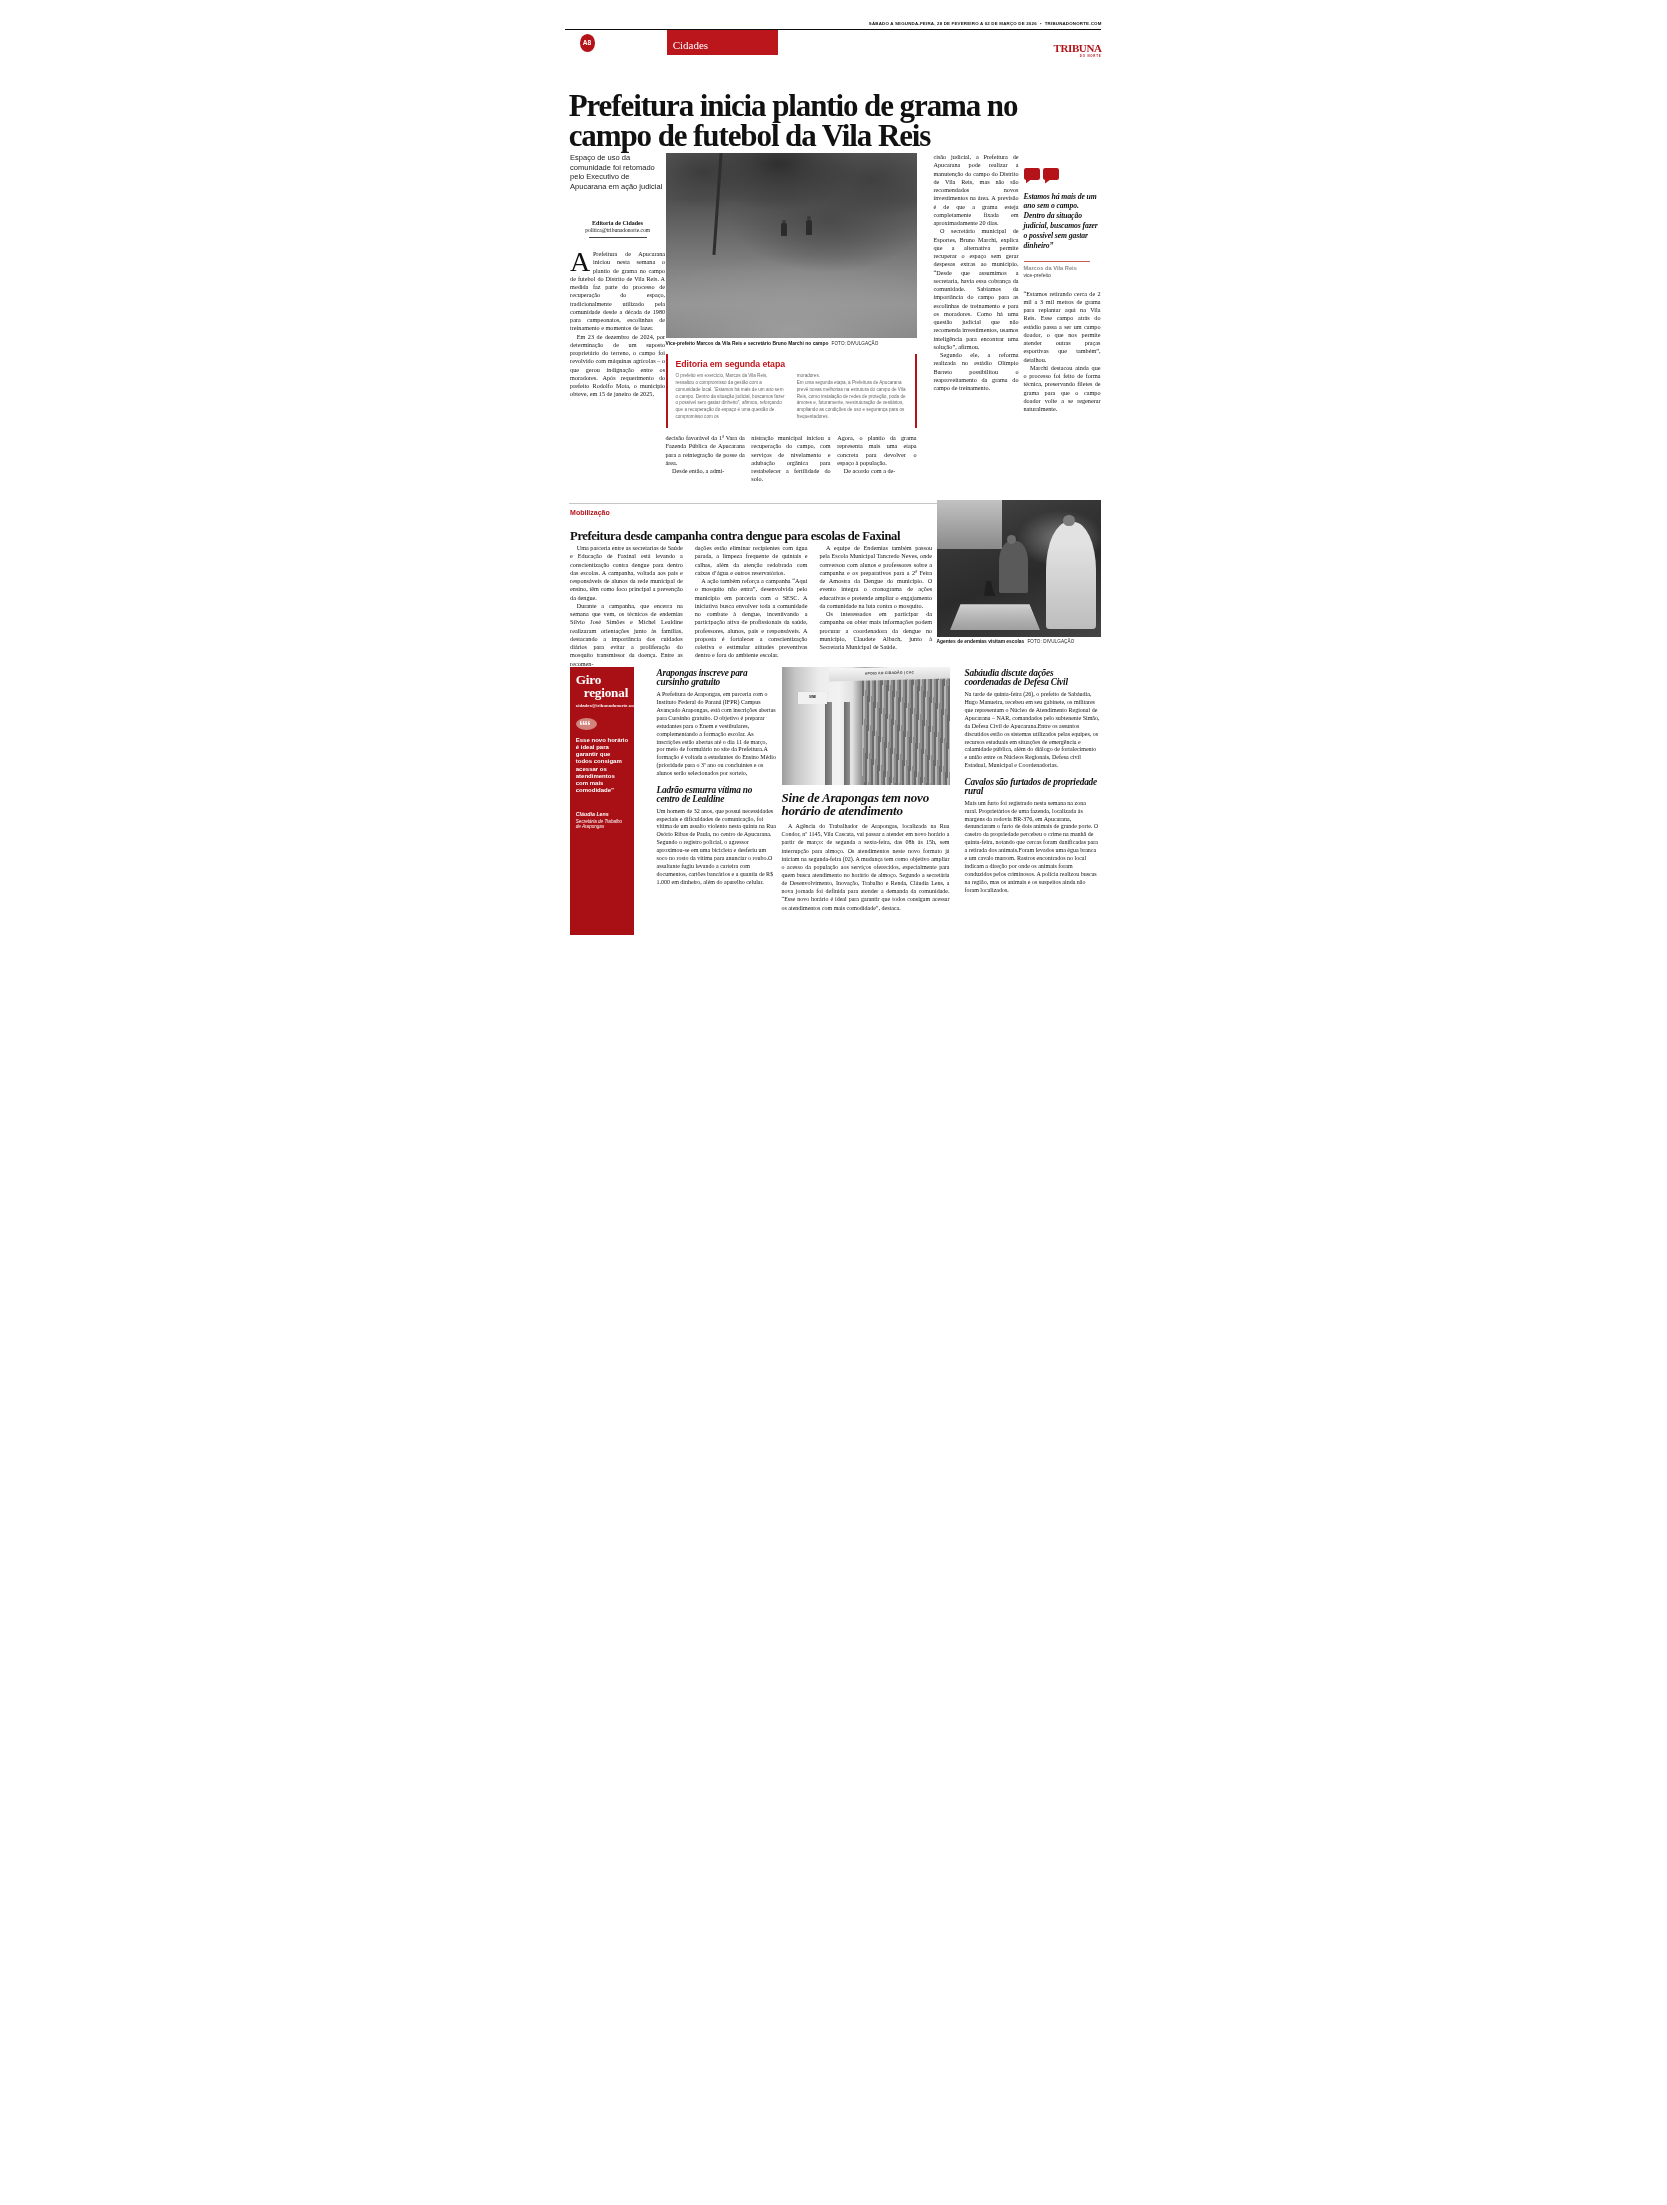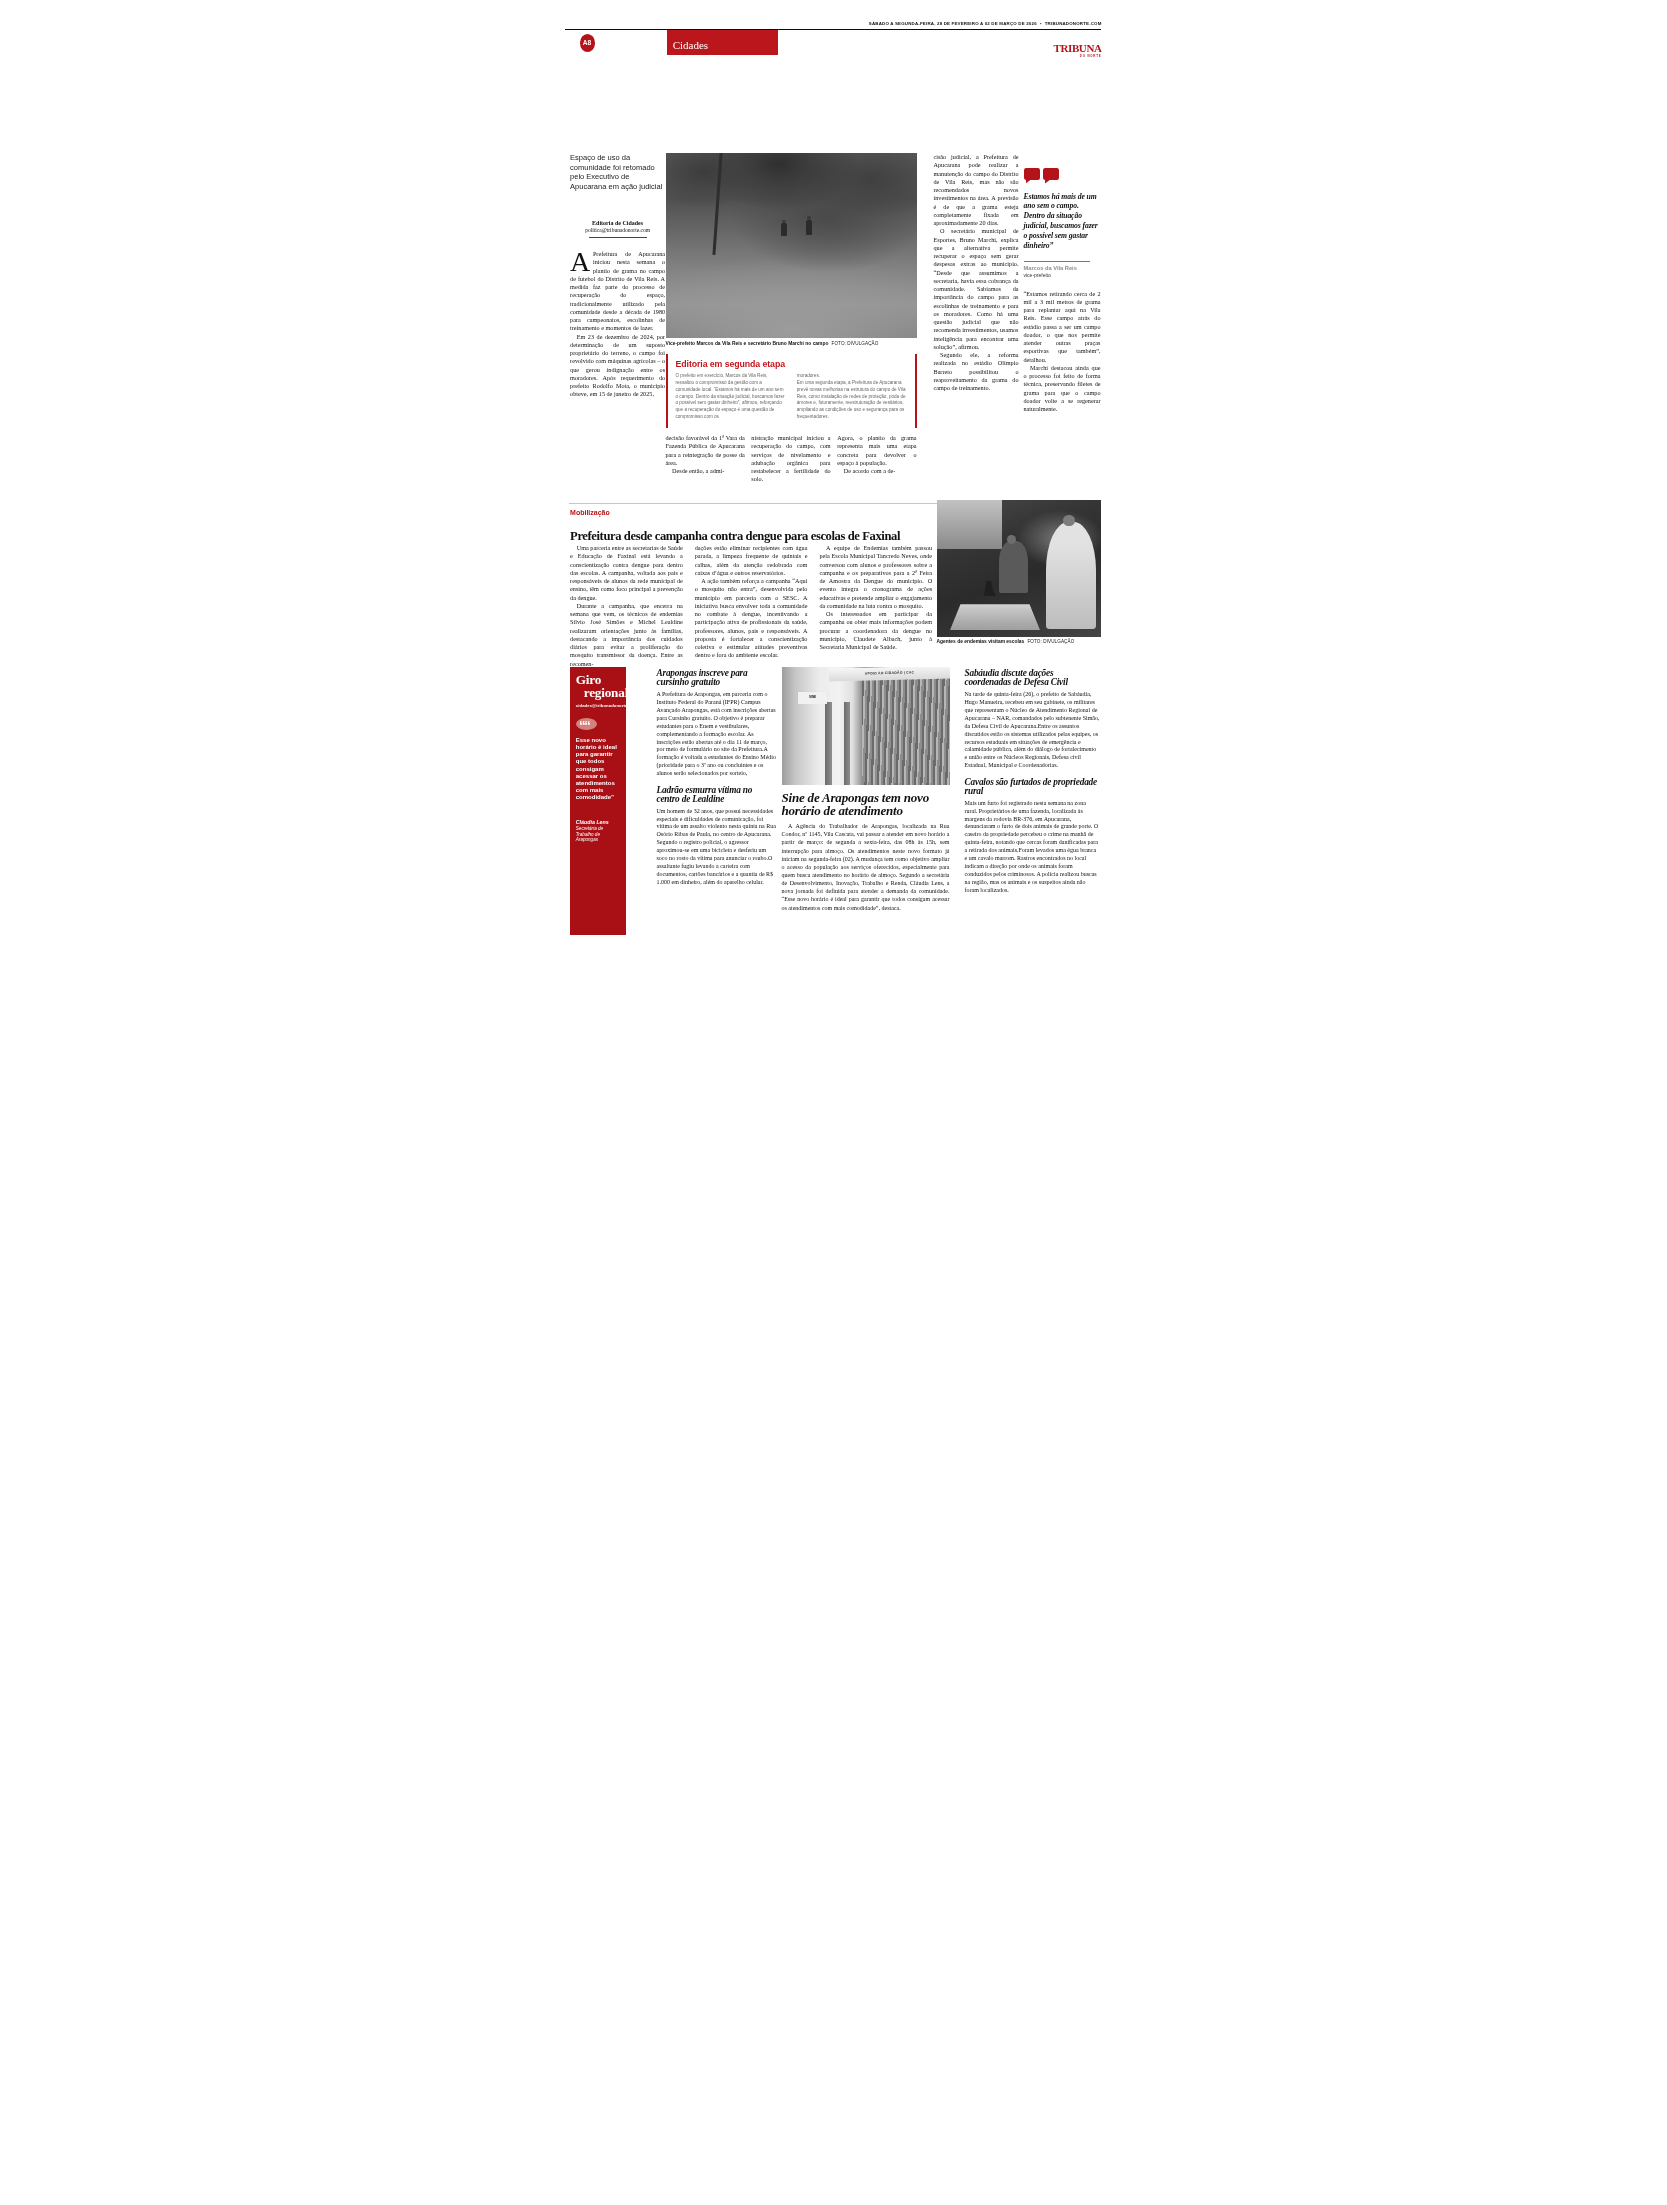--- a/index.html
+++ b/index.html
@@ -81,21 +81,21 @@
              background:linear-gradient(180deg,#e2e2e2 20%,#bdbdbd);}
   .ph2-agent::before{content:"";position:absolute;top:-7px;left:34%;width:11.5px;height:11.5px;border-radius:50%;background:#7c7c7c;}
   .ph2-kid{position:absolute;left:38%;top:30%;width:18%;height:38%;border-radius:40% 40% 2.6px 2.6px;background:#5a5a5a;}
   .ph2-kid::before{content:"";position:absolute;top:-6.2px;left:28%;width:8.8px;height:8.8px;border-radius:50%;background:#6e6e6e;}
   .ph2-scope{position:absolute;left:29%;bottom:30%;width:11.5px;height:15px;background:#1f1f1f;
              clip-path:polygon(20% 0,60% 0,75% 55%,100% 100%,0 100%);}
   .photo2-cap{left:381px;top:639px;width:164px;}
   .dcols{position:absolute;left:14.6px;top:544px;width:362px;display:flex;gap:12px;}
   .dcols .c{flex:1;}
   
-  .giro{position:absolute;left:14.6px;top:667px;width:56px;height:268px;background:#a81016;color:#fff;
+  .giro{position:absolute;left:14.6px;top:667px;width:64px;height:268px;background:#a81016;color:#fff;
         box-sizing:border-box;padding:7px 5.7px;}
   .giro h2{margin:0;font:700 13.2px/0.95 "Liberation Serif",serif;letter-spacing:-0.2px;padding-left:8px;text-indent:-8px;}
   .gemail{font:700 4.2px/1 "Liberation Sans",sans-serif;margin-top:5.3px;letter-spacing:0.1px;}
   .qbadge{margin-top:9.7px;width:21px;height:12px;background:#d2837b;border-radius:50%;position:relative;}
   .qbadge::before{content:"\201C\201C";position:absolute;left:3.1px;top:0.4px;font:700 13.2px/1 "Liberation Sans",sans-serif;
                   color:#fff;letter-spacing:-1.3px;}
   .gquote{margin-top:7px;font:700 6px/1.18 "Liberation Sans",sans-serif;}
   .gname{margin-top:17.6px;font:700 5.3px/1.2 "Liberation Sans",sans-serif;font-style:italic;}
   .grole{font:italic 400 4.6px/1.25 "Liberation Sans",sans-serif;margin-top:0.9px;}
   .btitle{font-weight:700;font-style:italic;font-size:9.3px;line-height:1.0;letter-spacing:-0.2px;margin:0 0 3.1px;}
@@ -129,20 +129,21 @@
   <div class="top-rule"></div>
   <div class="badge">A8</div>
   <div class="section-box">
     <span>Cidades</span>
   </div>
   <div class="masthead">
     <span class="m1">TRIBUNA</span>
     <span class="m2">DO NORTE</span>
   </div>
 
+  <h1 class="headline">Prefeitura inicia plantio de grama no campo de futebol da Vila Reis</h1>
   <div class="subhead">Espaço de uso da comunidade foi retomado pelo Executivo de Apucarana em ação judicial</div>
 
   <div class="byline">
     <div class="b1">Editoria de Cidades</div>
     <div class="b2">política@tribunadonorte.com</div>
     <div class="brule"></div>
   </div>
 
   <div class="col1 body-copy">
     <p><span class="dropcap">A</span><span>Prefeitura de Apucarana iniciou nesta semana o plantio de grama no campo de futebol do Distrito de Vila Reis. A medida faz parte do processo de recuperação do espaço, tradicionalmente utilizado pela comunidade desde a década de 1980 para campeonatos, escolinhas de treinamento e momentos de lazer.</span></p>

